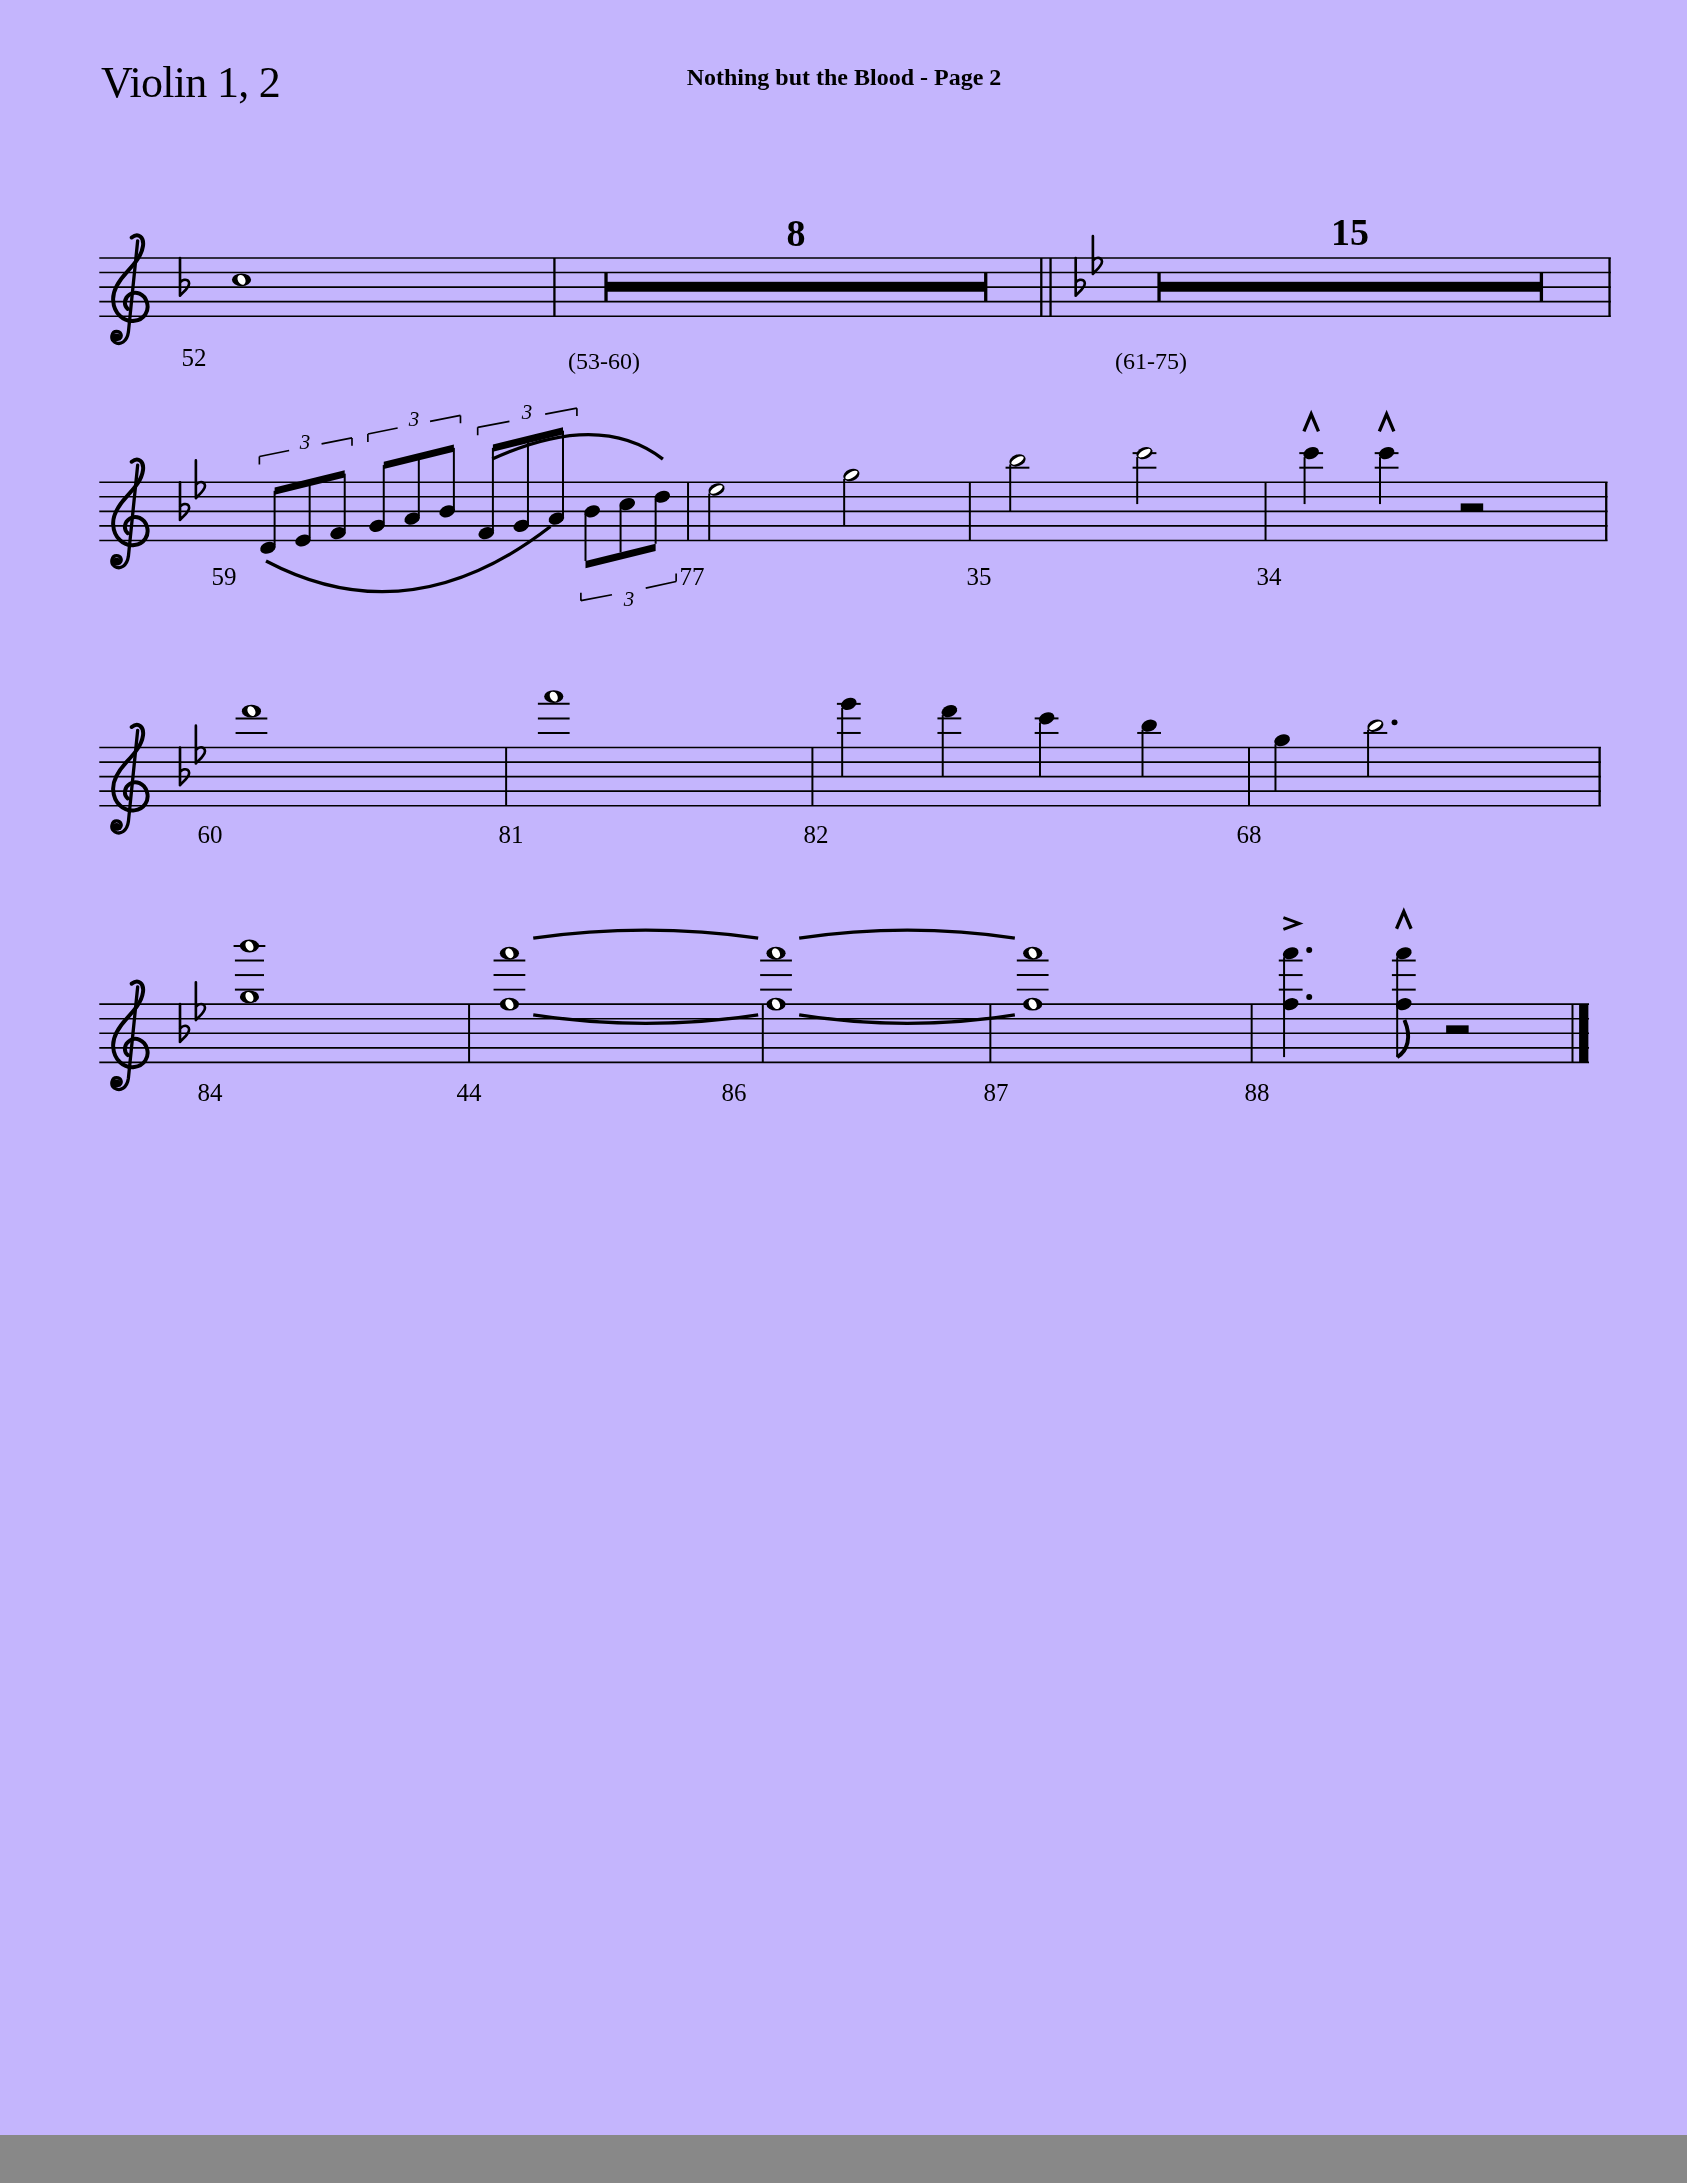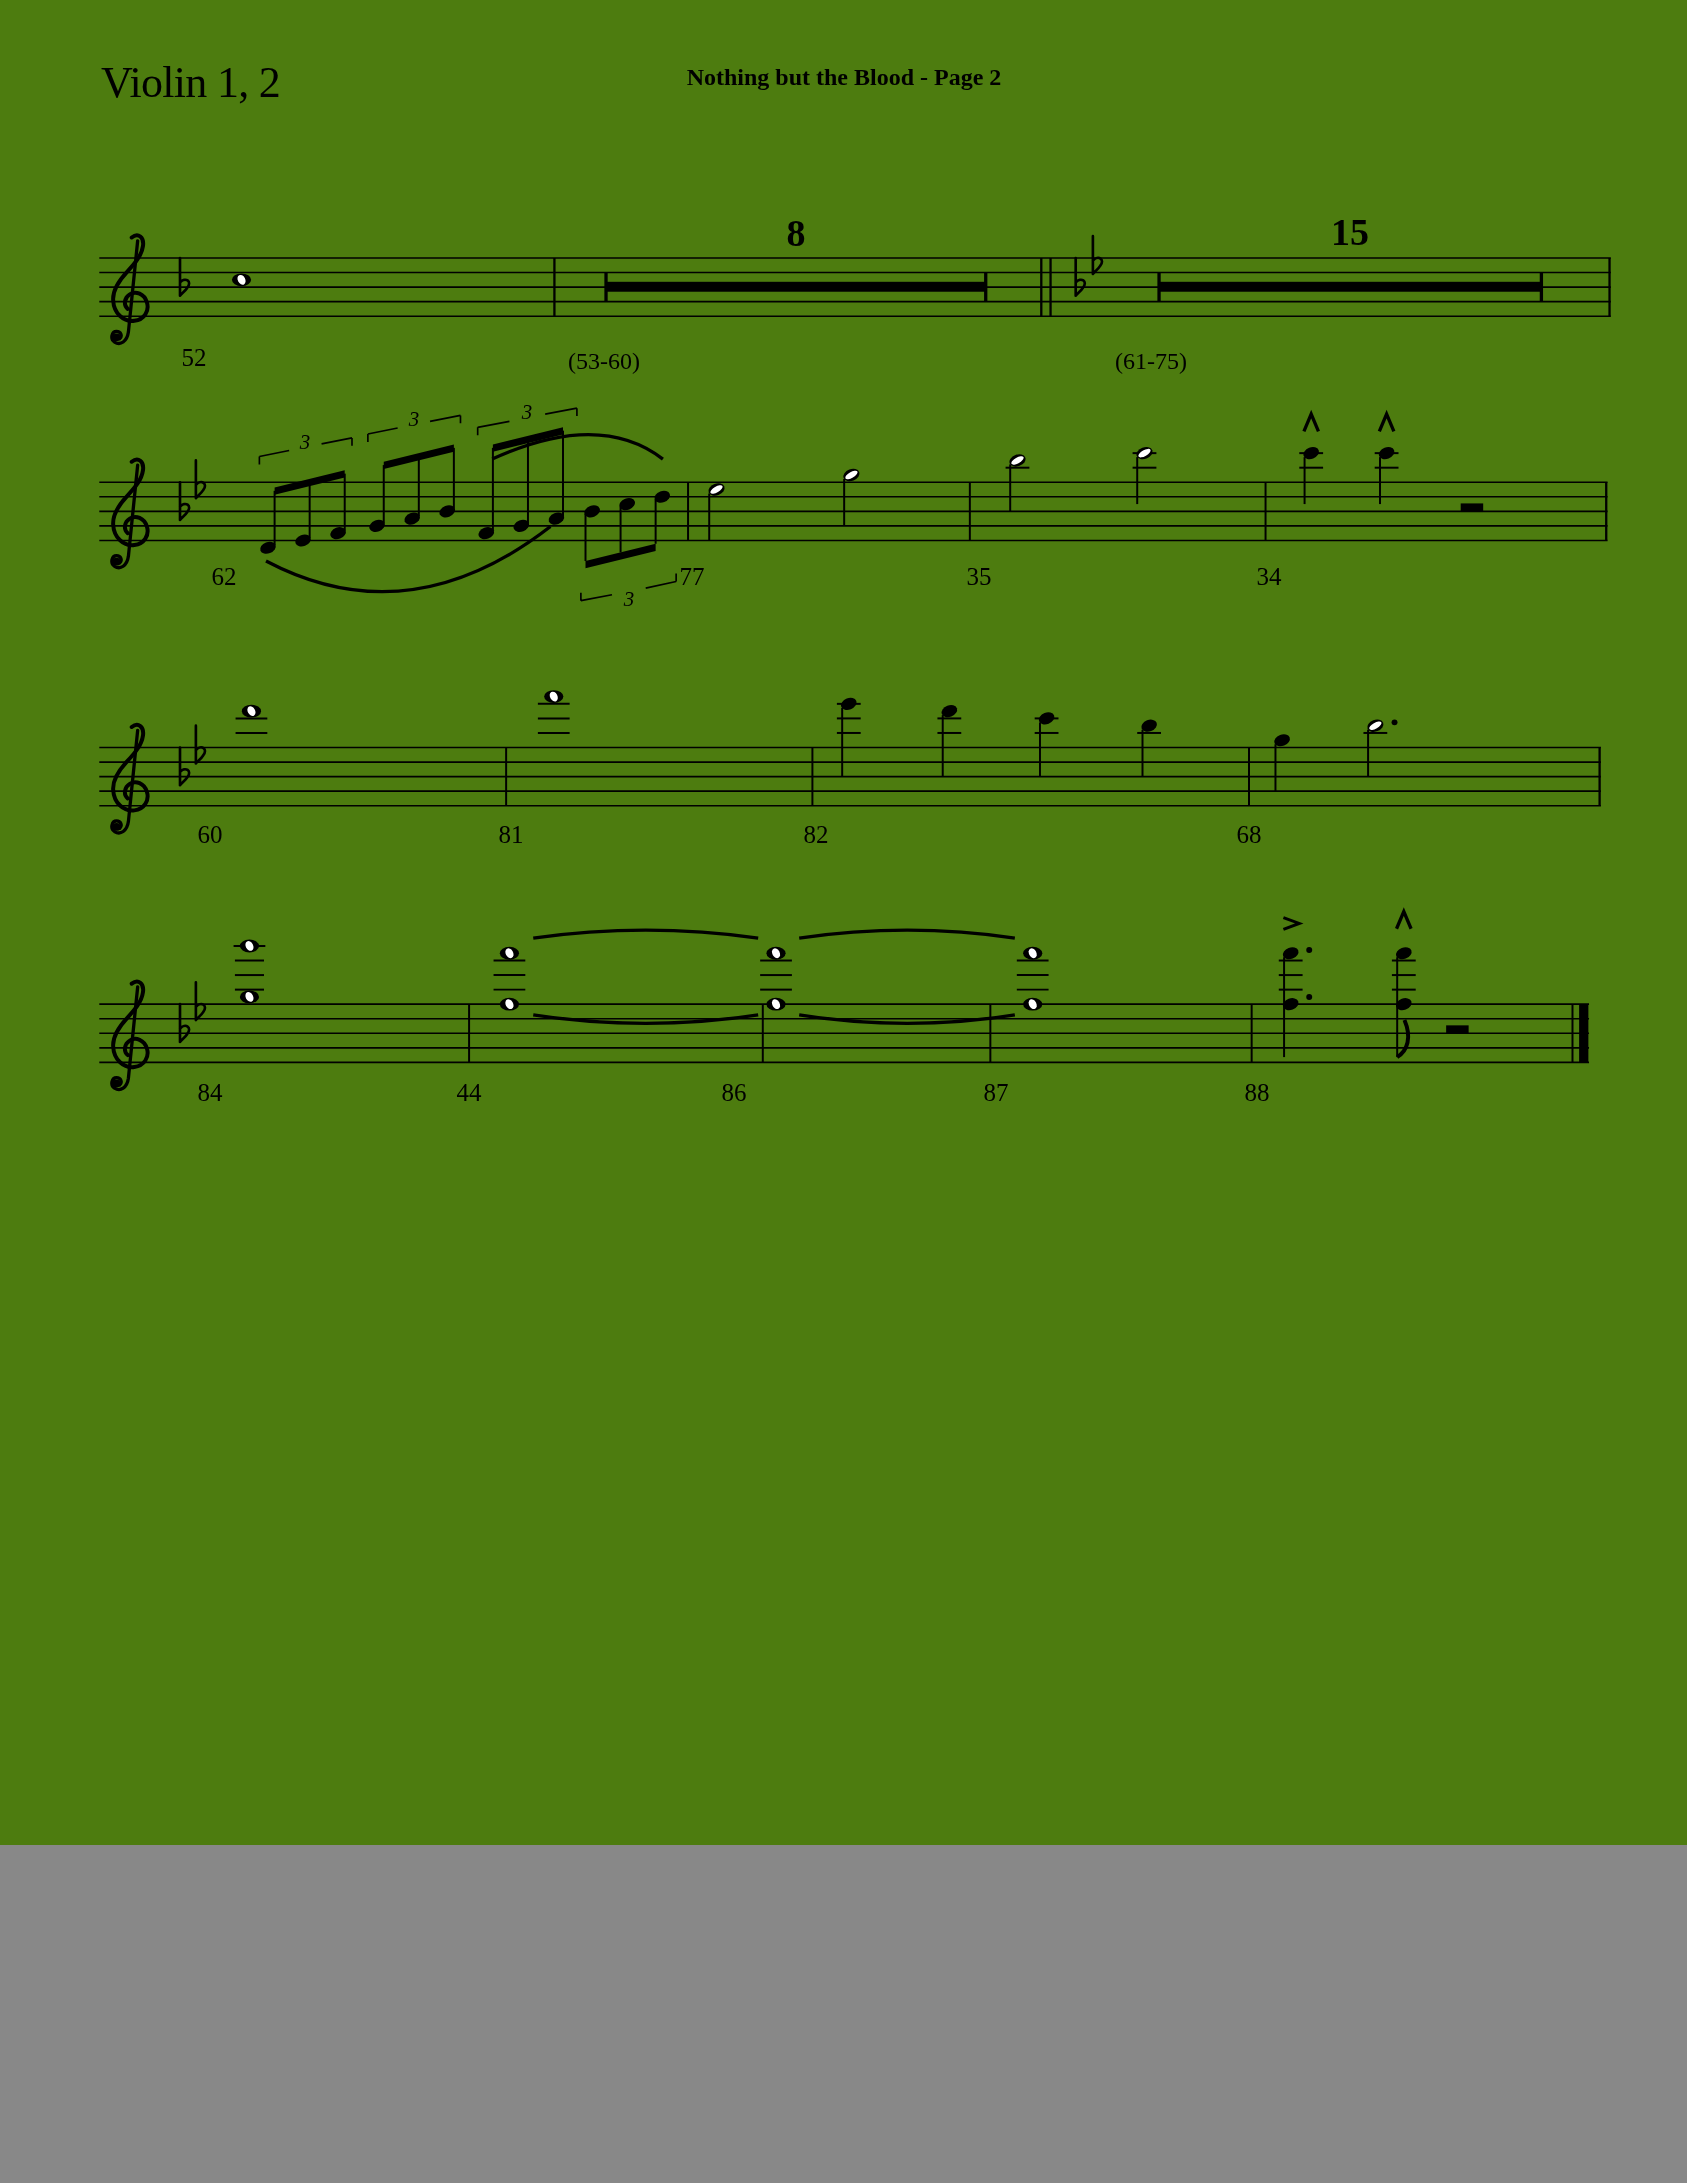--- a/index.html
+++ b/index.html
@@ -1,19 +1,19 @@
 <!DOCTYPE html>
 <html style="font-size:10.6px"><head>
 <meta charset="utf-8">
 <style>
   html,body{margin:0;padding:0;background:#888;}
   .page{
     position:relative;
-    width:1687px;height:1845px;
-    background:#4d7c0f;
+    width:1687px;height:2135px;
+    background:#c4b5fd;
     font-family:"Liberation Serif","DejaVu Serif",serif;
     color:#000;
     overflow:hidden;
   }
   .lbl{
     position:absolute;
     transform:translate(-50%,-50%);
     white-space:nowrap;
     font-size:25px;
     color:#000;
@@ -318,21 +318,21 @@
       </g>
     </g>
   </svg>
 
   <span class="lbl" style="left:194px;top:358px">52</span>
   <span class="lbl mmrest-num" style="left:796px;top:233px">8</span>
   <span class="lbl range" style="left:586px;top:361px">(53-60)</span>
   <span class="lbl mmrest-num" style="left:1350px;top:232px">15</span>
   <span class="lbl range" style="left:1133px;top:361px">(61-75)</span>
 
-  <span class="lbl" style="left:224px;top:577px">62</span>
+  <span class="lbl" style="left:224px;top:577px">59</span>
   <span class="lbl" style="left:692px;top:577px">77</span>
   <span class="lbl" style="left:979px;top:577px">35</span>
   <span class="lbl" style="left:1269px;top:577px">34</span>
 
   <span class="lbl tup" style="left:305px;top:442px">3</span>
   <span class="lbl tup" style="left:414px;top:419px">3</span>
   <span class="lbl tup" style="left:527px;top:412px">3</span>
   <span class="lbl tup" style="left:629px;top:599px">3</span>
 
   <span class="lbl" style="left:210px;top:835px">60</span>

